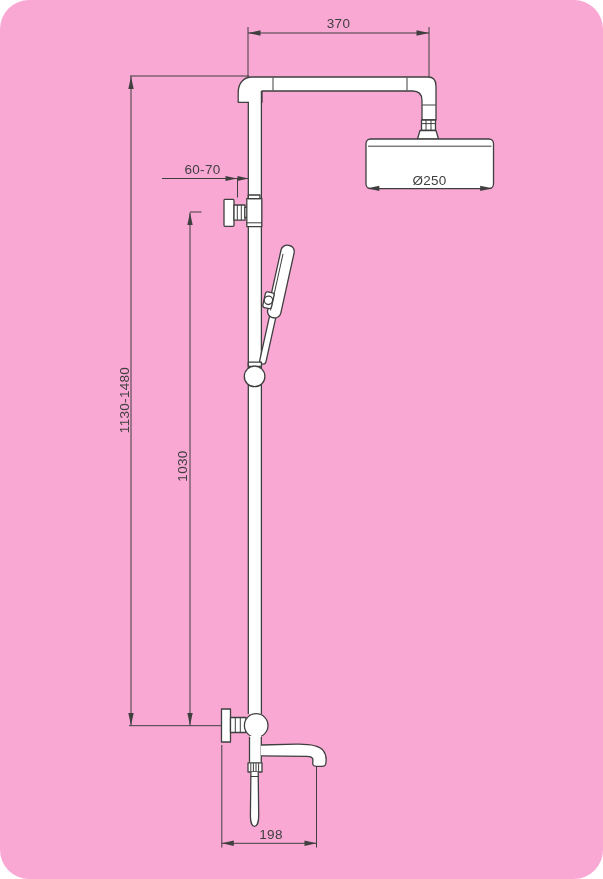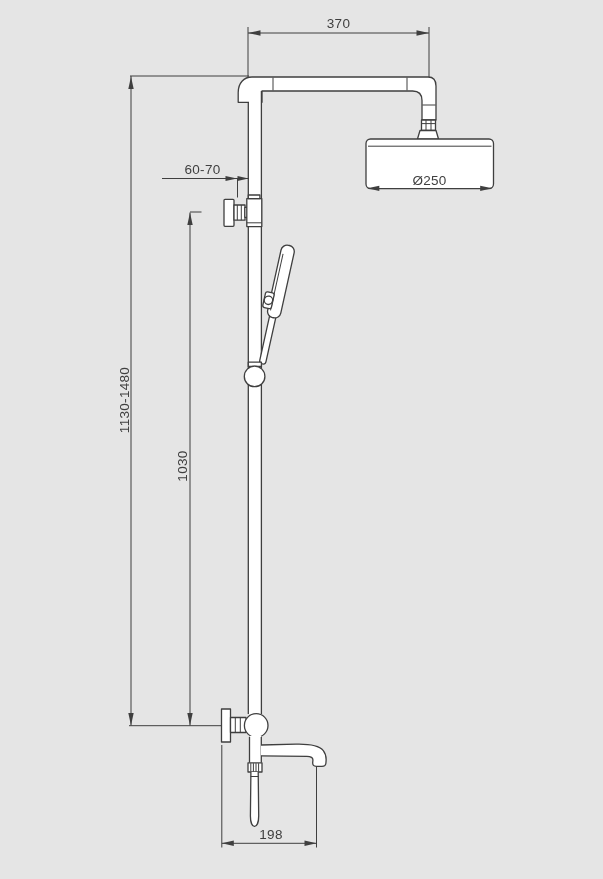--- a/index.html
+++ b/index.html
@@ -4,22 +4,23 @@
 <style>
   html, body {
     margin: 0;
     padding: 0;
     background: #ffffff;
   }
   #canvas {
     position: relative;
     width: 603px;
     height: 879px;
-    background: #e5e5e5;
+    background: #f9a8d4;
     overflow: hidden;
+    border-radius: 29px;
   }
   svg { display: block; }
   
   .sw { fill: #ffffff; stroke: #3f3f3f; stroke-width: 1.3; stroke-linejoin: round; }
   
   .s  { fill: none; stroke: #3f3f3f; stroke-width: 1.3; stroke-linecap: butt; }
   
   .st { fill: none; stroke: #3f3f3f; stroke-width: 1; }
   
   .d  { fill: none; stroke: #3f3f3f; stroke-width: 1; }

